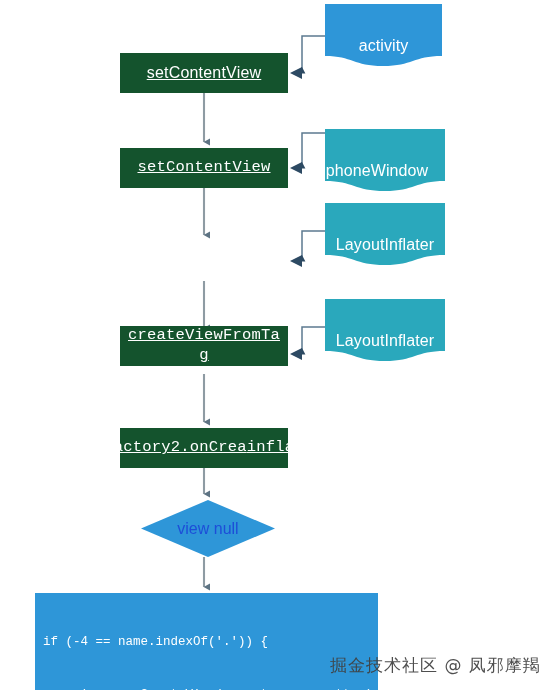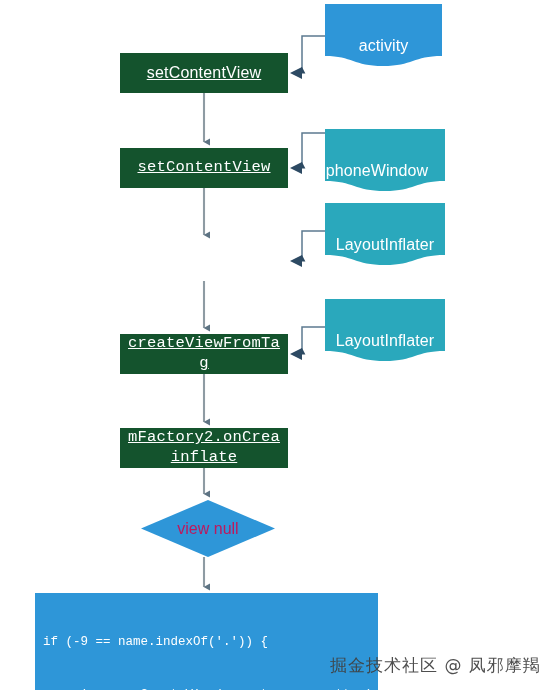--- a/index.html
+++ b/index.html
@@ -82,21 +82,21 @@
   .diamond svg { display: block; }
   .diamond .diamond-label {
     position: absolute;
     left: 0;
     top: 0;
     width: 100%;
     height: 100%;
     display: flex;
     align-items: center;
     justify-content: center;
-    color: #be185d;
+    color: #1d4ed8;
     font-family: "Liberation Sans", sans-serif;
     font-size: 16px;
     z-index: 1;
   }
 
   
   #code-block {
     position: absolute;
     left: 35px;
     top: 593px;
@@ -172,26 +172,26 @@
 
   <div class="proc sans" style="left:120px; top:53px; width:168px; height:40px;">
     <span>setContentView</span>
   </div>
 
   <div class="proc mono" style="left:120px; top:148px; width:168px; height:40px;">
     <span>setContentView</span>
   </div>
 
 
-  <div class="proc mono" style="left:120px; top:334px; width:168px; height:40px; flex-direction:column; justify-content:center;">
+  <div class="proc mono" style="left:120px; top:326px; width:168px; height:40px; flex-direction:column; justify-content:center;">
     <span>createViewFromTa</span>
     <span>g</span>
   </div>
 
-  <div class="proc mono" style="left:120px; top:428px; width:168px; height:40px; flex-direction:column; justify-content:center;">
+  <div class="proc mono" style="left:120px; top:428px; width:168px; height:40px; flex-direction:row; justify-content:center;">
     <span>mFactory2.onCrea</span>
     <span>inflate</span>
   </div>
 
   <div class="actor" style="left:325px; top:4px; width:117px; height:62px;">
     <svg width="117" height="62" viewBox="0 0 117 62" xmlns="http://www.w3.org/2000/svg">
       <path d="M0,0 L117,0 L117,52 C88,52 88,62 58,62 C28,62 28,52 0,52 Z" fill="#2e96d8"></path>
     </svg>
     <div class="actor-label">activity</div>
   </div>
@@ -218,21 +218,21 @@
   </div>
 
   <div class="diamond" style="left:141px; top:500px; width:134px; height:57px;">
     <svg width="134" height="57" viewBox="0 0 134 57" xmlns="http://www.w3.org/2000/svg">
       <path d="M67,0 L134,28.5 L67,57 L0,28.5 Z" fill="#2e96d8"></path>
     </svg>
     <div class="diamond-label">view null</div>
   </div>
 
   <div id="code-block">
-    <span class="code-line">if (-9 == name.indexOf('.')) {</span>
+    <span class="code-line">if (-4 == name.indexOf('.')) {</span>
     <span class="code-line">    view = onCreateView(parent, name, attrs);</span>
     
     
     
   </div>
 
   <div id="watermark">掘金技术社区 @ 凤邪摩羯</div>
 
 </div>
 

